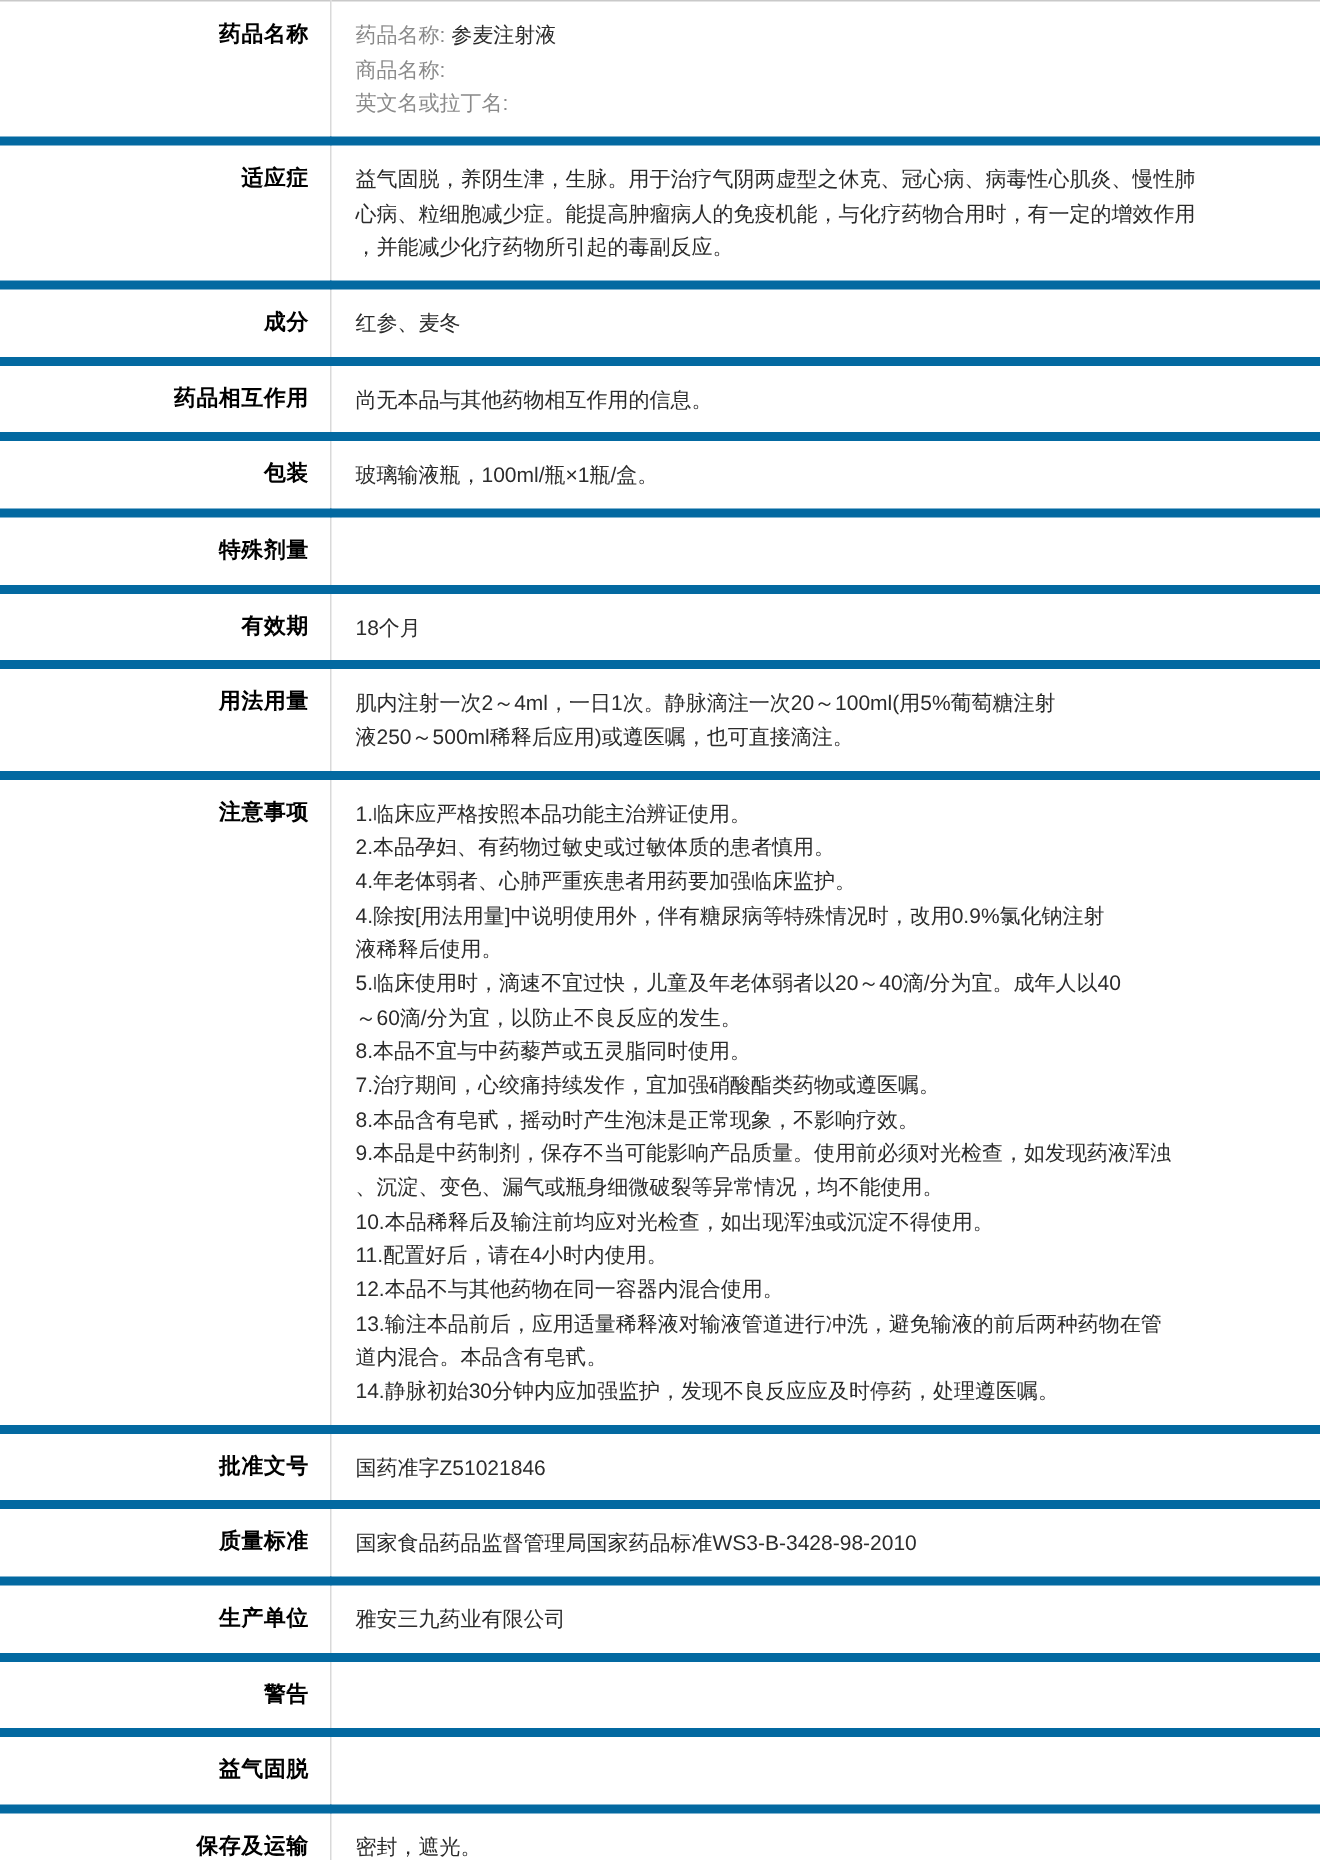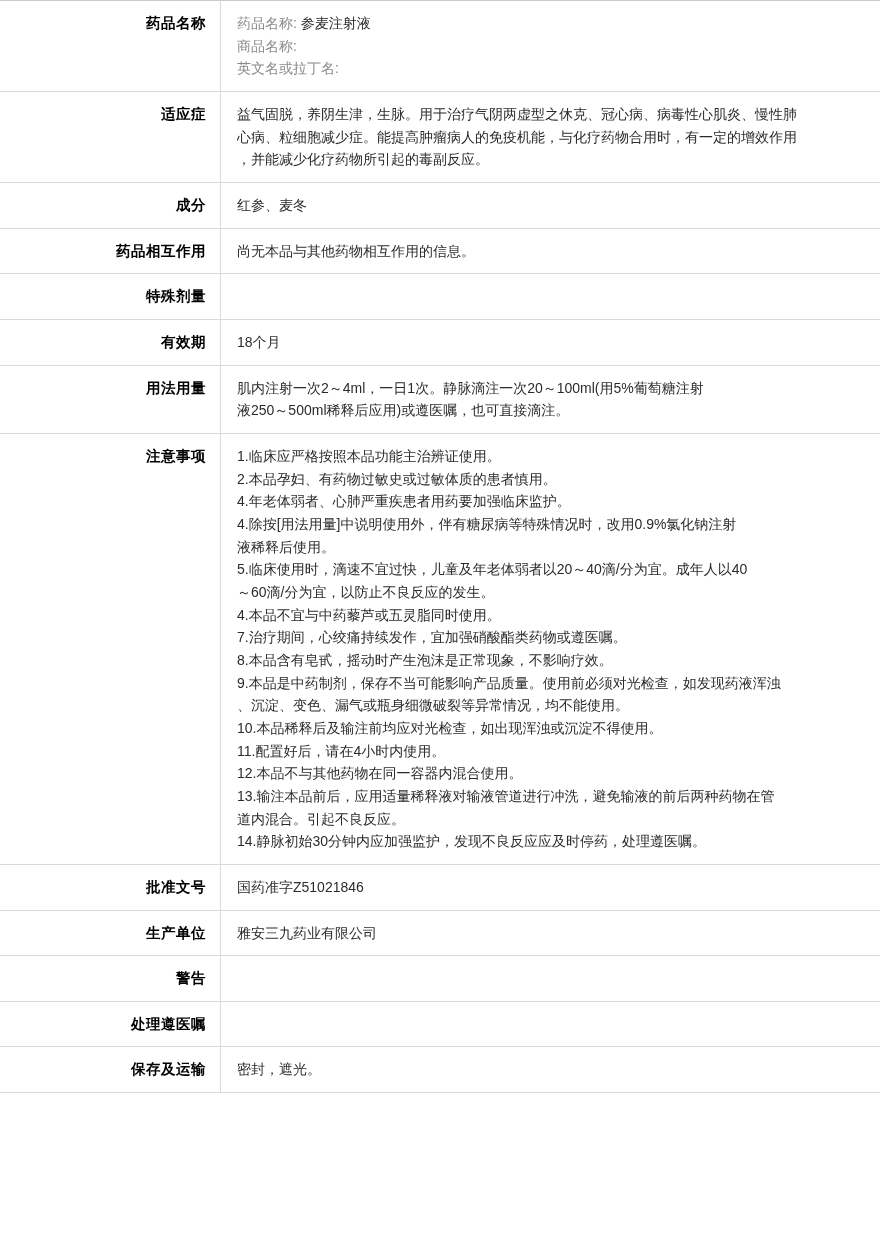--- a/index.html
+++ b/index.html
@@ -18,21 +18,21 @@
     width: 880px;
     box-sizing: border-box;
     padding: 0;
   }
   table.drug-table {
     width: 880px;
     border-collapse: collapse;
     table-layout: fixed;
   }
   table.drug-table tr {
-    border-top: 1px solid #0369a1;
+    border-top: 6px solid #0369a1;
     border-bottom: 1px solid #d9d9d9;
   }
   table.drug-table tr:first-child {
     border-top: 1px solid #c9c9c9;
     margin-top: 22px;
   }
   td.label-cell {
     width: 200px;
     text-align: right;
     vertical-align: top;
@@ -95,20 +95,26 @@
           <td class="value-cell">
             <span class="line">红参、麦冬</span>
           </td>
         </tr>
         <tr>
           <td class="label-cell">药品相互作用</td>
           <td class="value-cell">
             <span class="line">尚无本品与其他药物相互作用的信息。</span>
           </td>
         </tr>
+        <tr>
+          <td class="label-cell">包装</td>
+          <td class="value-cell">
+            <span class="line">玻璃输液瓶，100ml/瓶×1瓶/盒。</span>
+          </td>
+        </tr>
         <tr class="empty-row">
           <td class="label-cell">特殊剂量</td>
           <td class="value-cell"></td>
         </tr>
         <tr>
           <td class="label-cell">有效期</td>
           <td class="value-cell">
             <span class="line">18个月</span>
           </td>
         </tr>
@@ -122,51 +128,57 @@
         <tr>
           <td class="label-cell">注意事项</td>
           <td class="value-cell">
             <span class="line">1.临床应严格按照本品功能主治辨证使用。</span>
             <span class="line">2.本品孕妇、有药物过敏史或过敏体质的患者慎用。</span>
             <span class="line">4.年老体弱者、心肺严重疾患者用药要加强临床监护。</span>
             <span class="line">4.除按[用法用量]中说明使用外，伴有糖尿病等特殊情况时，改用0.9%氯化钠注射</span>
             <span class="line">液稀释后使用。</span>
             <span class="line">5.临床使用时，滴速不宜过快，儿童及年老体弱者以20～40滴/分为宜。成年人以40</span>
             <span class="line">～60滴/分为宜，以防止不良反应的发生。</span>
-            <span class="line">4.本品不宜与中药藜芦或五灵脂同时使用。</span>
+            <span class="line">8.本品不宜与中药藜芦或五灵脂同时使用。</span>
             <span class="line">7.治疗期间，心绞痛持续发作，宜加强硝酸酯类药物或遵医嘱。</span>
             <span class="line">8.本品含有皂甙，摇动时产生泡沫是正常现象，不影响疗效。</span>
             <span class="line">9.本品是中药制剂，保存不当可能影响产品质量。使用前必须对光检查，如发现药液浑浊</span>
             <span class="line">、沉淀、变色、漏气或瓶身细微破裂等异常情况，均不能使用。</span>
             <span class="line">10.本品稀释后及输注前均应对光检查，如出现浑浊或沉淀不得使用。</span>
             <span class="line">11.配置好后，请在4小时内使用。</span>
             <span class="line">12.本品不与其他药物在同一容器内混合使用。</span>
             <span class="line">13.输注本品前后，应用适量稀释液对输液管道进行冲洗，避免输液的前后两种药物在管</span>
-            <span class="line">道内混合。引起不良反应。</span>
+            <span class="line">道内混合。本品含有皂甙。</span>
             <span class="line">14.静脉初始30分钟内应加强监护，发现不良反应应及时停药，处理遵医嘱。</span>
           </td>
         </tr>
         <tr>
           <td class="label-cell">批准文号</td>
           <td class="value-cell">
             <span class="line">国药准字Z51021846</span>
+          </td>
+        </tr>
+        <tr>
+          <td class="label-cell">质量标准</td>
+          <td class="value-cell">
+            <span class="line">国家食品药品监督管理局国家药品标准WS3-B-3428-98-2010</span>
           </td>
         </tr>
         <tr>
           <td class="label-cell">生产单位</td>
           <td class="value-cell">
             <span class="line">雅安三九药业有限公司</span>
           </td>
         </tr>
         <tr class="empty-row">
           <td class="label-cell">警告</td>
           <td class="value-cell"></td>
         </tr>
         <tr class="empty-row">
-          <td class="label-cell">处理遵医嘱</td>
+          <td class="label-cell">益气固脱</td>
           <td class="value-cell"></td>
         </tr>
         <tr>
           <td class="label-cell">保存及运输</td>
           <td class="value-cell">
             <span class="line">密封，遮光。</span>
           </td>
         </tr>
       </tbody>
   </table>

